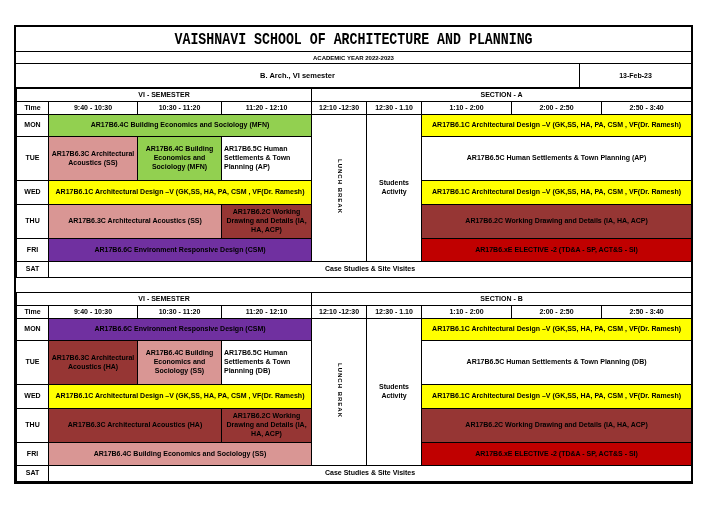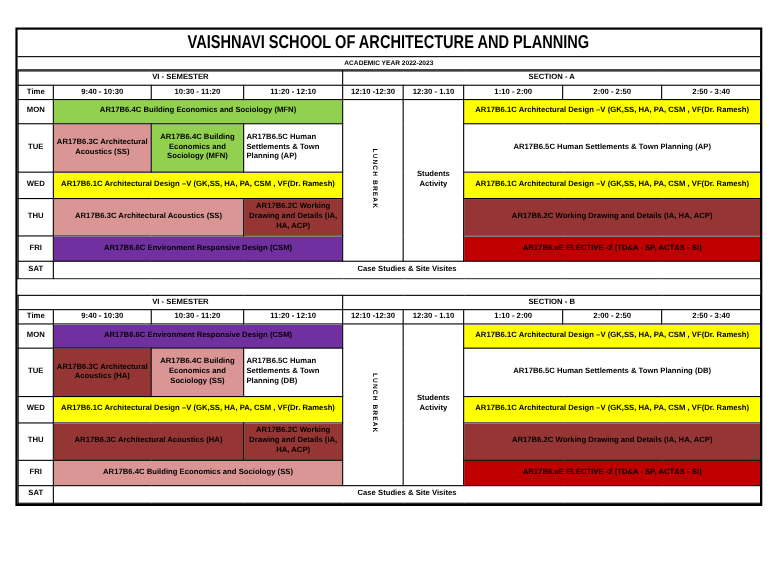--- a/index.html
+++ b/index.html
@@ -2,21 +2,21 @@
 <html><head>
 <meta charset="utf-8">
 <style>
   * { margin:0; padding:0; box-sizing:border-box; }
   html,body { width:707px; height:517px; background:#ffffff;
     font-family:"Liberation Sans", sans-serif; }
   .sheet { position:absolute; left:14px; top:25px; width:679px;
     border:2px solid #000; background:#fff; }
   .hrow { border-bottom:1px solid #000; display:flex; align-items:center;
     justify-content:center; text-align:center; }
-  .title-row { height:25px; }
+  .title-row { height:25px;font-family:Liberation Mono, monospace; }
   .title-text { font-weight:bold; font-size:17px; transform:scaleX(0.78);
     white-space:nowrap; display:inline-block; letter-spacing:0; }
   .addr-row { height:15px; font-size:8.5px; }
   .acad-row { height:12px; font-size:6px; font-weight:bold; }
   .prog-row { height:24px; border-bottom:1px solid #000; display:flex; }
   .prog-cell { flex:1; display:flex; align-items:center; justify-content:center;
     border-right:1px solid #000; font-size:7.5px; font-weight:bold; }
   .date-cell { width:111px; display:flex; align-items:center;
     justify-content:center; font-size:7px; font-weight:bold; }
   table.tt { border-collapse:collapse; table-layout:fixed; width:100%; }
@@ -35,20 +35,24 @@
 </style>
 </head>
 <body>
 
 <div class="sheet">
 
   <div class="hrow title-row">
     <span class="title-text">VAISHNAVI SCHOOL OF ARCHITECTURE AND PLANNING</span>
   </div>
   <div class="hrow acad-row">ACADEMIC YEAR 2022-2023</div>
+  <div class="prog-row">
+    <div class="prog-cell">B. Arch., VI semester</div>
+    <div class="date-cell">13-Feb-23</div>
+  </div>
 
   <table class="tt">
     <colgroup>
       <col style="width:32px">
         <col style="width:89px">
         <col style="width:84px">
         <col style="width:90px">
       <col style="width:55px">
         <col style="width:55px">
         <col style="width:90px">

